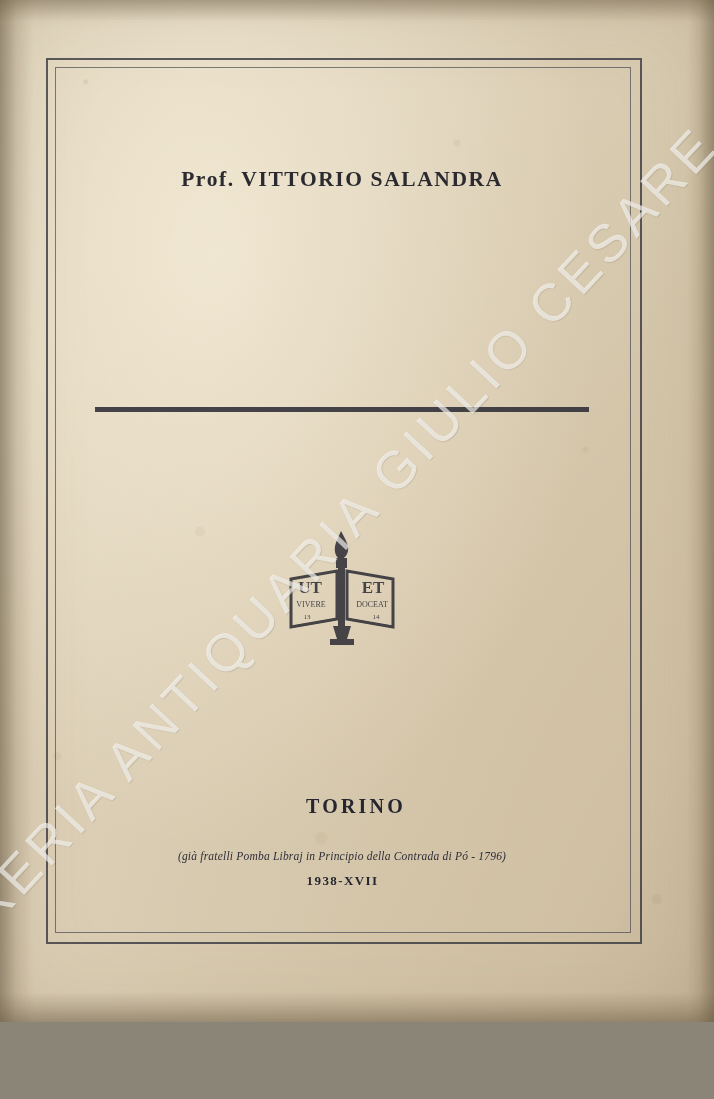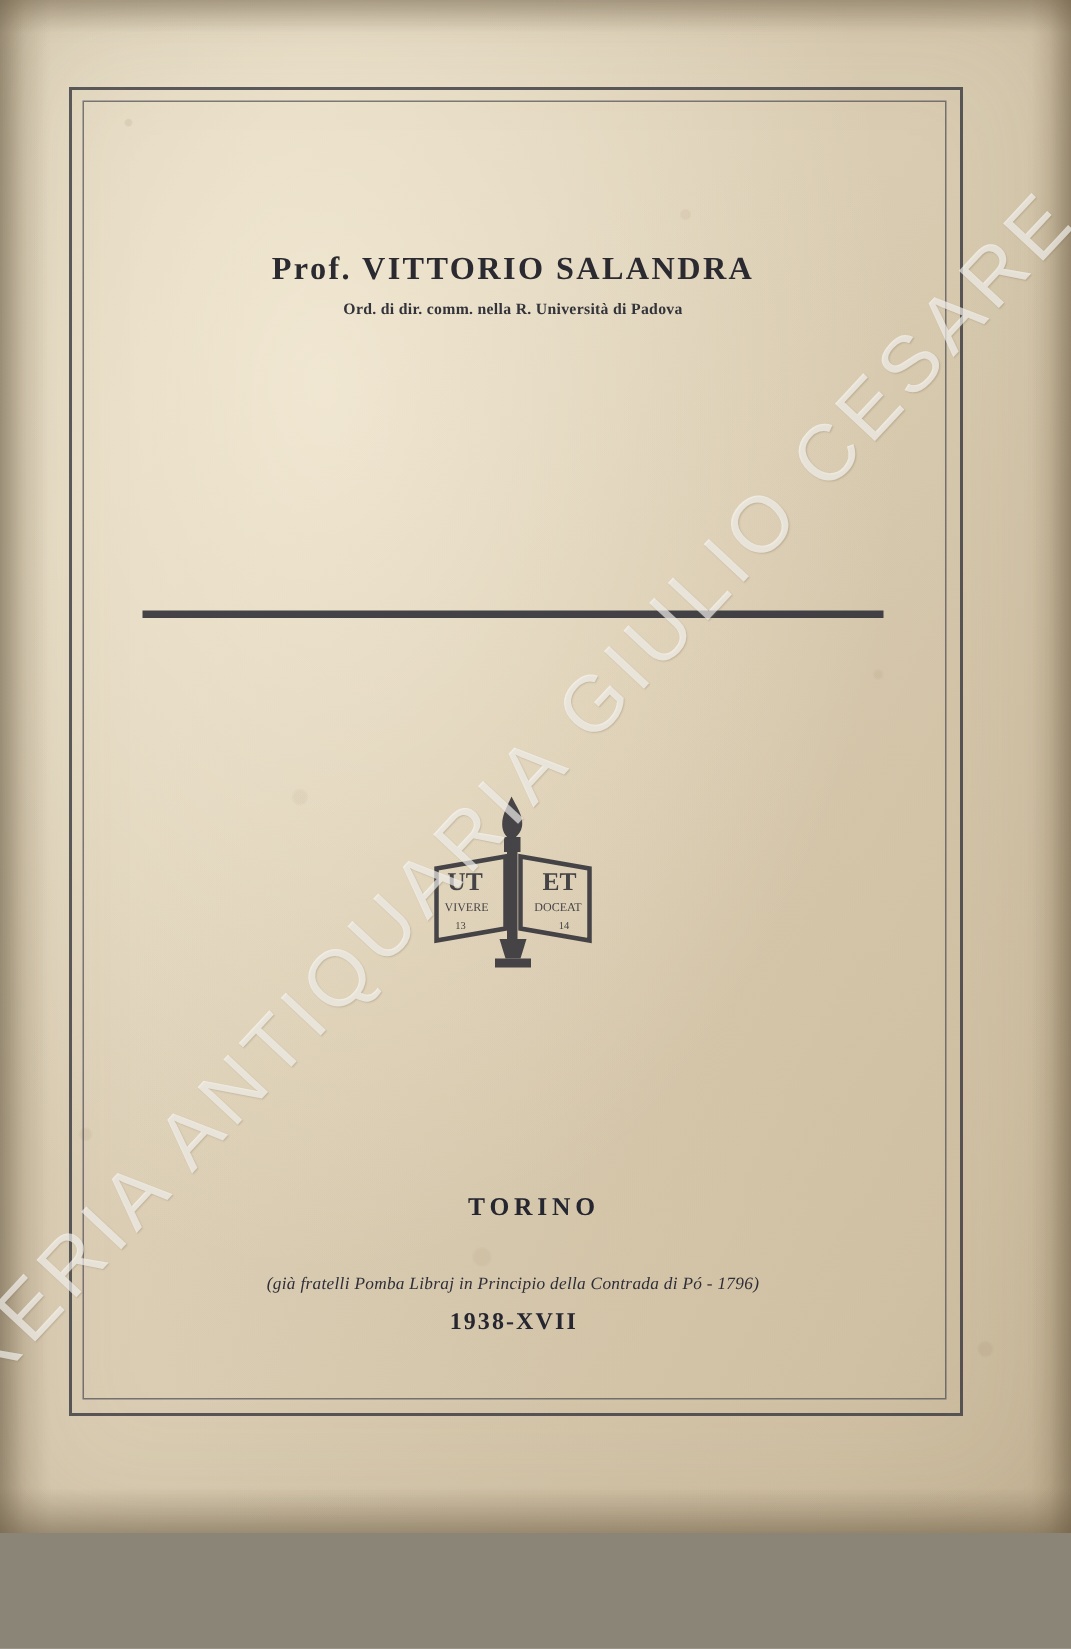--- a/index.html
+++ b/index.html
@@ -162,21 +162,21 @@
     opacity: 0.85;
   }
 
   
   .imprint-city {
     position: absolute;
     left: 0; right: 0;
     top: 728px;
     font-family: "Liberation Serif", serif;
     font-weight: bold;
-    font-size: 17px;
+    font-size: 20px;
     letter-spacing: 3.2px;
     color: #262630;
     padding-left: 28px;
   }
   .imprint-publisher {
     position: absolute;
     left: 0; right: 0;
     top: 758px;
     font-family: "Liberation Serif", serif;
     font-weight: bold;
@@ -193,21 +193,21 @@
     font-size: 11.5px;
     letter-spacing: 0.2px;
     color: #2e2e38;
   }
   .imprint-year {
     position: absolute;
     left: 1px; right: 0;
     top: 806px;
     font-family: "Liberation Serif", serif;
     font-weight: bold;
-    font-size: 16px;
+    font-size: 13px;
     letter-spacing: 1.4px;
     color: #262630;
   }
 
   
   #watermark {
     position: absolute;
     left: 50%;
     top: 50%;
     transform: translate(-50%, -50%) rotate(-47deg);
@@ -232,21 +232,20 @@
   <div id="rightstrip"></div>
   <div id="topstrip"></div>
   <div id="bottomstrip"></div>
 
   <div id="frame-outer"></div>
   <div id="frame-inner"></div>
 
   <div id="content">
 
     <div class="author">Prof. VITTORIO SALANDRA</div>
-    <div class="affiliation">Ord. di dir. comm. nella R. Università di Padova</div>
 
     <div class="title-rule"></div>
 
     <svg id="logo" viewBox="0 0 130 135">
 
       <path d="M64 4 C60 13, 57 18, 58 25 C59 31, 64 33, 64 33 C64 33, 70 30, 71 24 C72 17, 68 12, 64 4 Z" fill="#2b2b33"></path>
 
       <rect x="59" y="31" width="11" height="10" fill="#2b2b33"></rect>
       <rect x="61" y="41" width="7" height="58" fill="#2b2b33"></rect>
 

